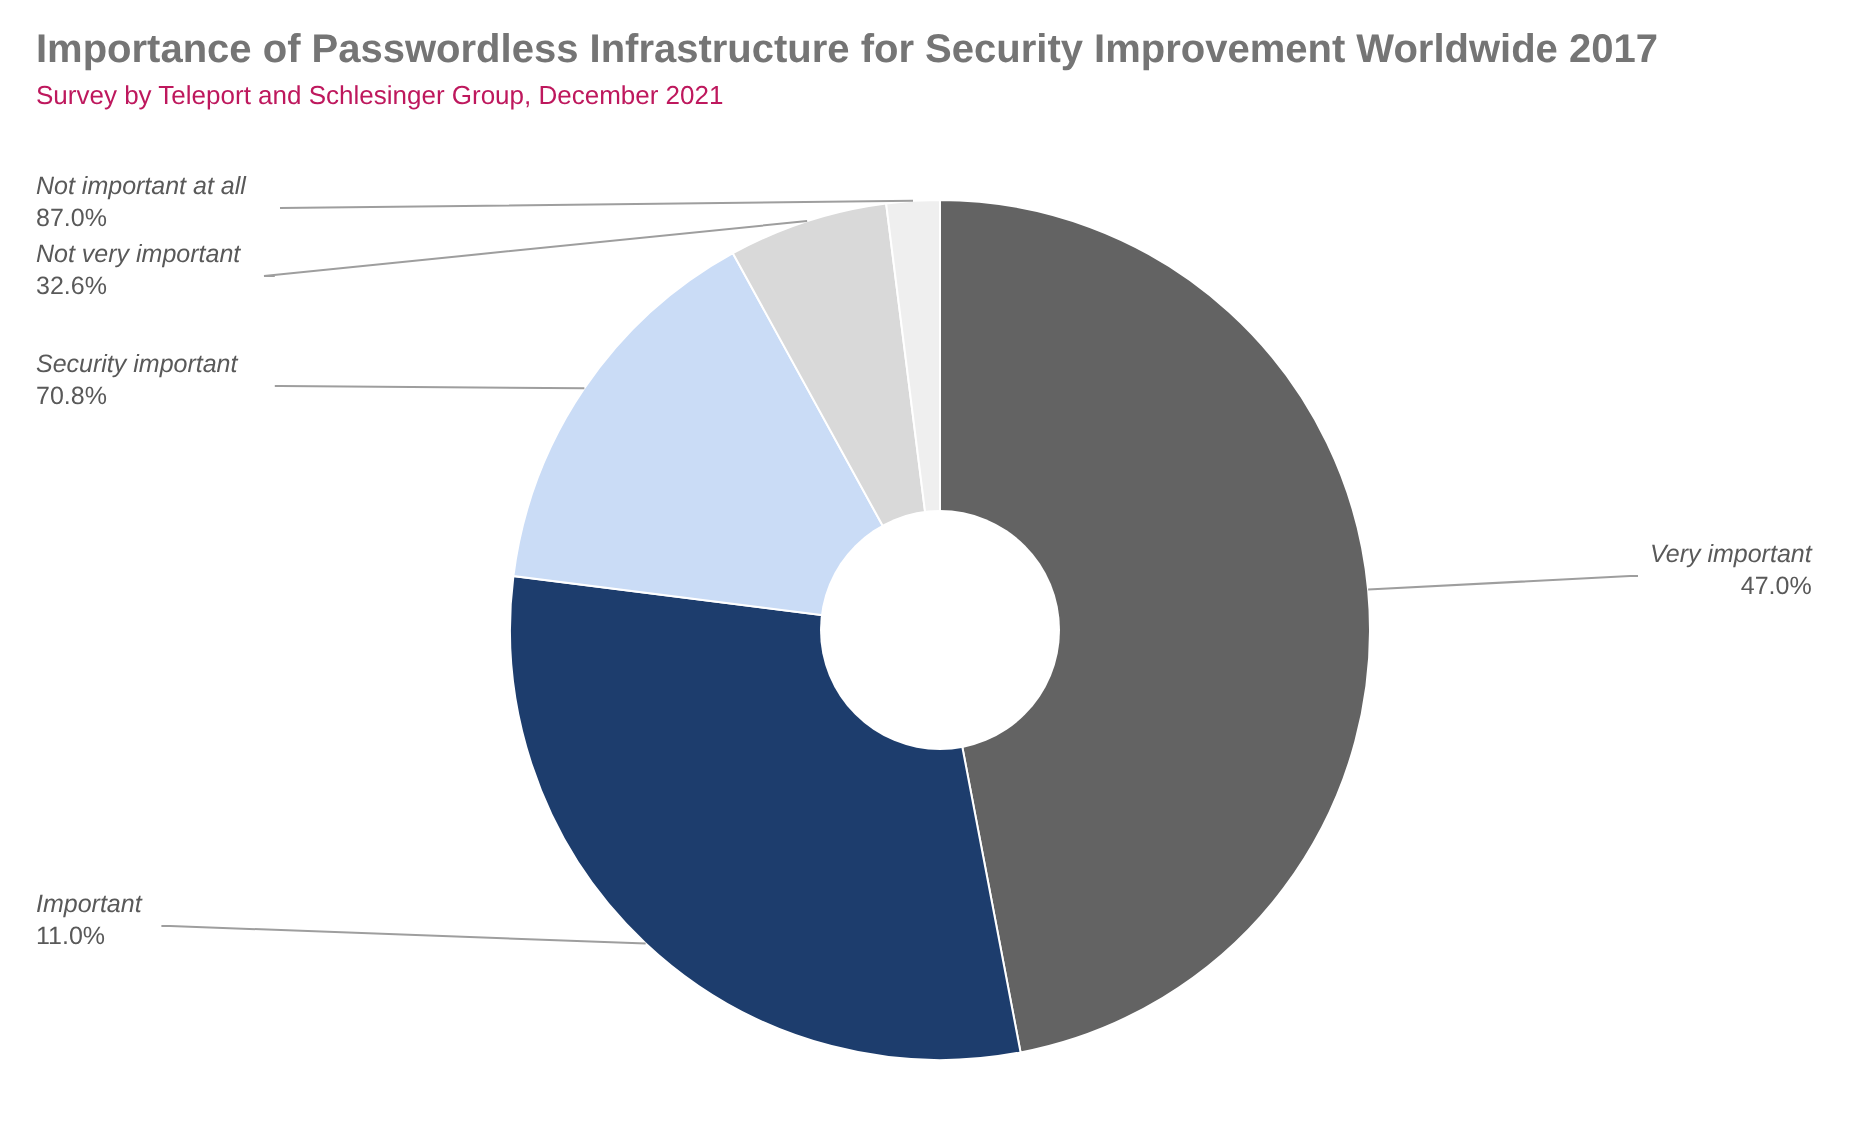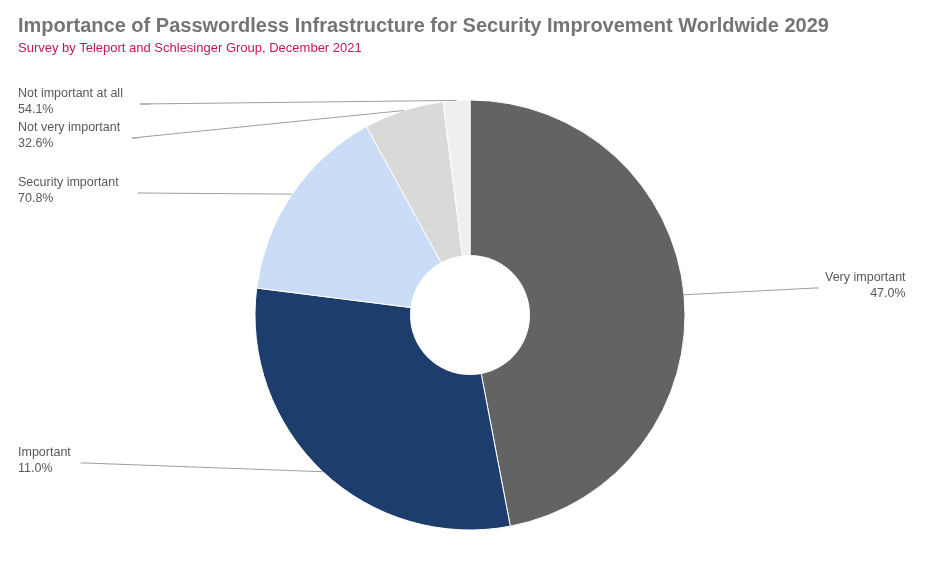--- a/index.html
+++ b/index.html
@@ -36,29 +36,29 @@
     left: 0;
     top: 0;
   }
   .label {
     position: absolute;
     font-size: 12.5px;
     line-height: 1.25;
     color: #595959;
     white-space: nowrap;
   }
-  .label .name { }
+  .label .name { font-style: italic; }
   .label.right { text-align: right; }
   .label.left  { text-align: left; }
 </style>
 </head>
 <body>
 <div class="container">
 
-  <div class="title">Importance of Passwordless Infrastructure for Security Improvement Worldwide 2029</div>
+  <div class="title">Importance of Passwordless Infrastructure for Security Improvement Worldwide 2017</div>
   <div class="subtitle">Survey by Teleport and Schlesinger Group, December 2021</div>
 
   <svg class="chart" width="929" height="573" viewBox="0 0 929 573">
     <g id="donut">
         <path d="M 470 315 L 470 100 A 215 215 0 0 1 510.2869826359309 526.191758906668 Z" fill="#636363" stroke="#ffffff" stroke-width="1"></path>
         <path d="M 470 315 L 510.2869826359309 526.191758906668 A 215 215 0 0 1 256.69533921738724 288.05335478367465 Z" fill="#1d3d6d" stroke="#ffffff" stroke-width="1"></path>
         <path d="M 470 315 L 256.69533921738724 288.05335478367465 A 215 215 0 0 1 366.42296006813103 126.59406379056944 Z" fill="#cadcf6" stroke="#ffffff" stroke-width="1"></path>
         <path d="M 470 315 L 366.42296006813103 126.59406379056944 A 215 215 0 0 1 443.0533547836747 101.69533921738724 Z" fill="#d9d9d9" stroke="#ffffff" stroke-width="1"></path>
         <path d="M 470 315 L 443.0533547836747 101.69533921738724 A 215 215 0 0 1 469.99999999999994 100 Z" fill="#efefef" stroke="#ffffff" stroke-width="1"></path>
       </g>
@@ -83,15 +83,15 @@
   <div class="label left" id="lbl-2" style="left: 18px; top: 175px;">
     <span class="name">Security important</span><br>
     <span>70.8%</span>
   </div>
   <div class="label left" id="lbl-3" style="left: 18px; top: 120px;">
     <span class="name">Not very important</span><br>
     <span>32.6%</span>
   </div>
   <div class="label left" id="lbl-4" style="left: 18px; top: 86px;">
     <span class="name">Not important at all</span><br>
-    <span>54.1%</span>
+    <span>87.0%</span>
   </div>
 </div>
 
 </body></html>

